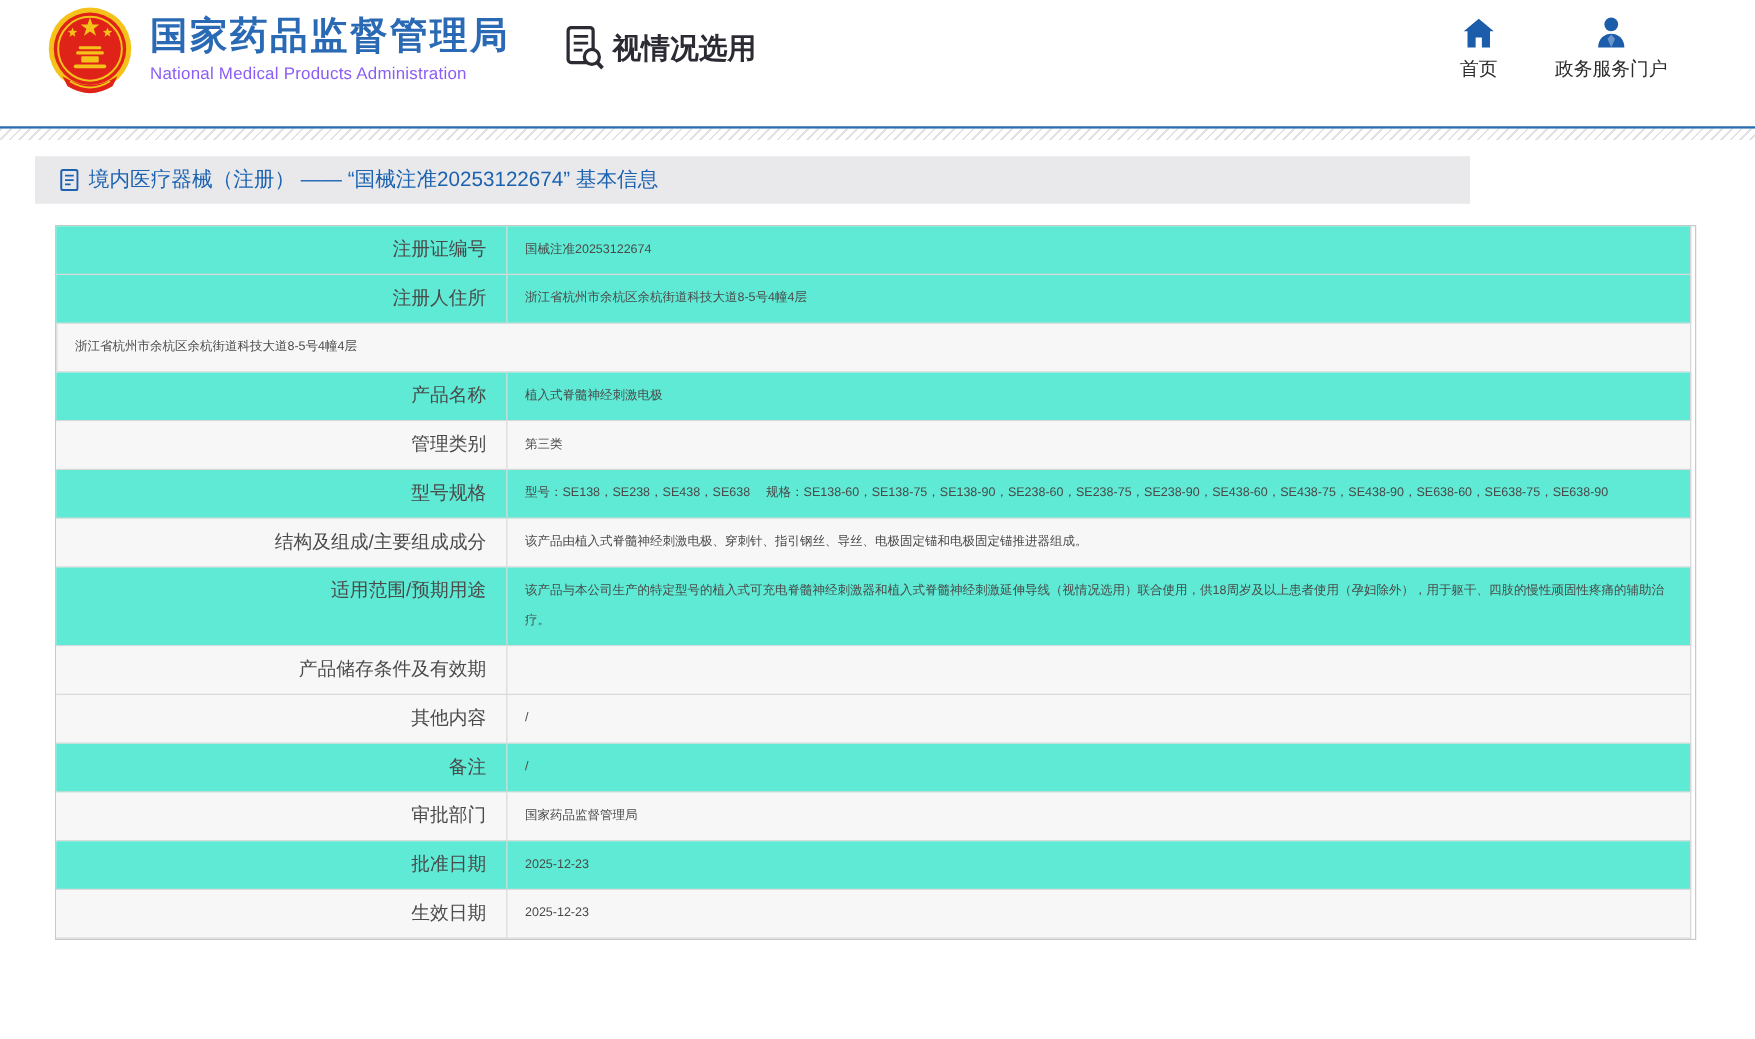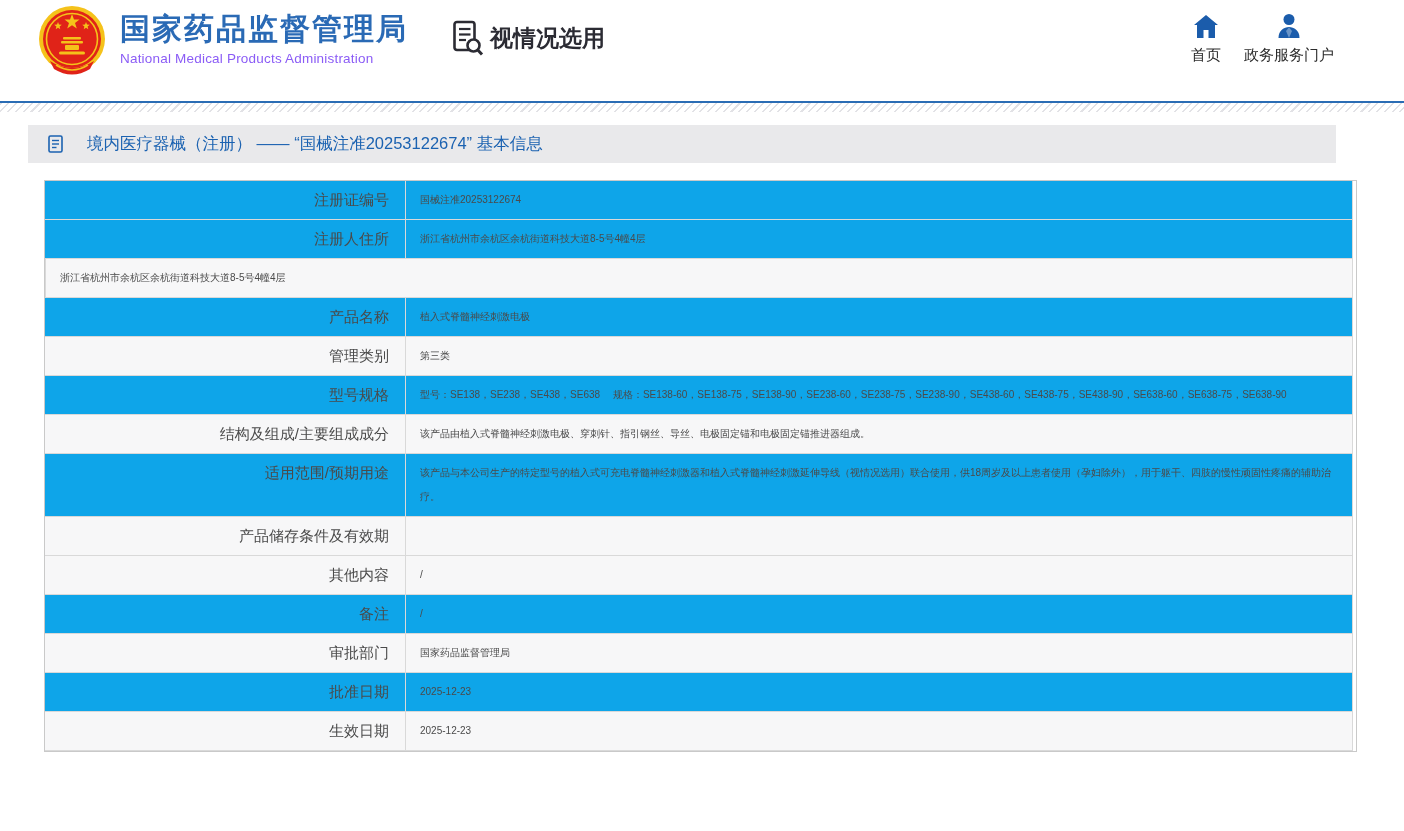--- a/index.html
+++ b/index.html
@@ -17,38 +17,38 @@
   .header{position:absolute;top:0;left:0;width:1404px;height:101px;background:#fff;}
   .logo{position:absolute;left:36px;top:5px;display:flex;align-items:flex-start;cursor:pointer;}
   .emblem{width:72px;height:74px;}
   .logo-text{margin-left:12px;padding-top:7px;}
   .logo-title{font-size:30px;font-weight:bold;color:var(--brand_blue);letter-spacing:2px;line-height:34px;}
   .logo-sub{font-size:13.5px;color:#8b5cf6;margin-top:5px;letter-spacing:0.2px;}
 
   .dataquery{position:absolute;left:452px;top:19px;display:flex;align-items:center;gap:6px;cursor:pointer;color:var(--query_dark);}
   .dataquery-label{font-size:23px;font-weight:bold;}
 
-  .nav{position:absolute;top:13px;right:70px;display:flex;gap:23px;margin-left:33px;}
+  .nav{position:absolute;top:13px;right:70px;display:flex;gap:46px;margin-left:33px;}
   .nav-item{display:flex;flex-direction:column;align-items:center;gap:7px;cursor:pointer;color:var(--icon_blue);}
   .nav-label{font-size:15px;color:#2b2b2b;}
 
   .blue-rule{position:absolute;top:101px;left:0;width:1404px;height:2px;background:var(--rule_blue);}
   .stripe-band{position:absolute;top:103px;left:0;width:1404px;height:9px;
     background:repeating-linear-gradient(135deg,#e2e2e6 0 1.5px,#ffffff 1.5px 5.5px);}
 
   
-  .title-bar{position:absolute;top:125px;left:28px;width:1308px;height:38px;
-    background:var(--titlebar_bg);display:flex;align-items:center;padding-left:20px;gap:24px;}
+  .title-bar{position:absolute;top:125px;left:28px;width:1148px;height:38px;
+    background:var(--titlebar_bg);display:flex;align-items:center;padding-left:20px;gap:8px;}
   .title-text{font-size:16.5px;color:var(--link_blue);}
   .title-doc{color:var(--link_blue);flex-shrink:0;}
 
   
   .reg-table{position:absolute;top:180px;left:44px;width:1313px;
     border:1px solid var(--outer_border);background:#fff;padding-right:3px;}
-  .t-row{display:flex;background:#0ea5e9;border-bottom:1px solid var(--border);border-right:1px solid var(--border);}
+  .t-row{display:flex;background:#5eead4;border-bottom:1px solid var(--border);border-right:1px solid var(--border);}
   .t-row.alt{background:var(--row_alt_bg);}
   .t-label{width:360px;flex-shrink:0;text-align:right;padding:7px 16px 7px 0;
     font-size:15px;line-height:24px;color:var(--text);}
   .t-value{flex:1;border-left:1px solid var(--border);padding:7px 20px 7px 14px;
     font-size:10px;line-height:24px;color:var(--text);word-break:break-all;}
 </style>
 </head>
 <body>
 
 <div class="header">

